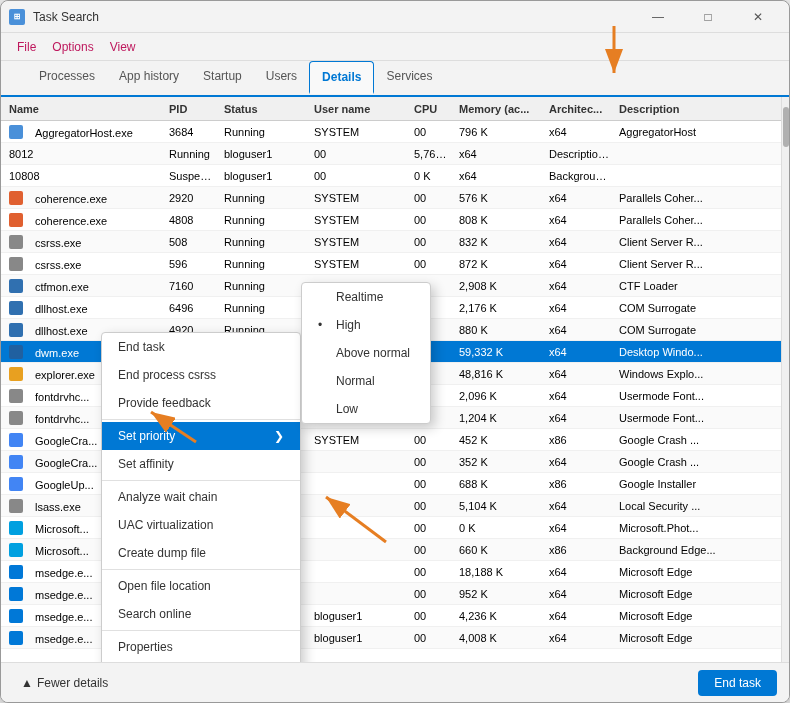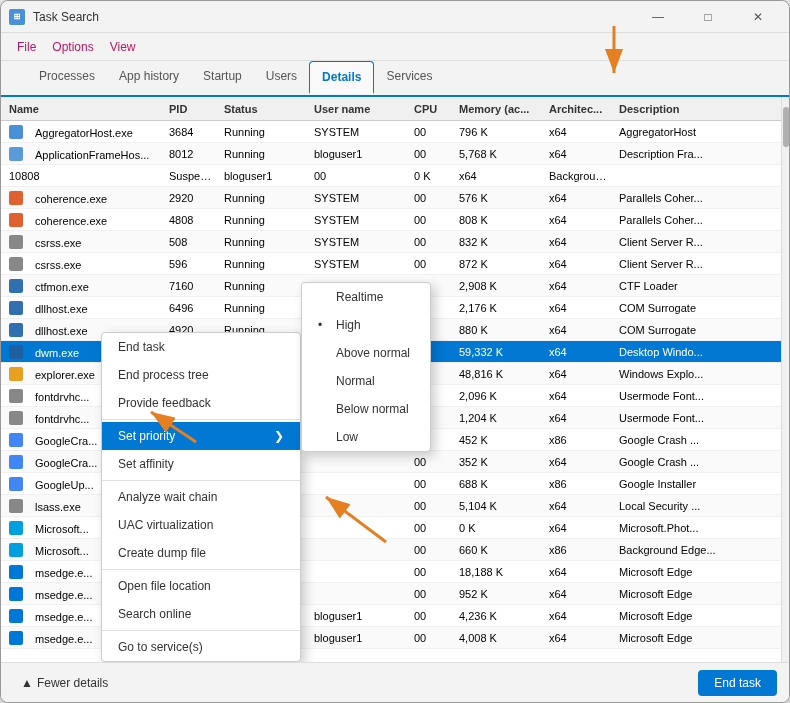--- a/index.html
+++ b/index.html
@@ -299,24 +299,20 @@
       </div>
       <div class="td">3684</div>
       <div class="td">Running</div>
       <div class="td">SYSTEM</div>
       <div class="td">00</div>
       <div class="td">796 K</div>
       <div class="td">x64</div>
       <div class="td">AggregatorHost</div>
     </div>
         <div class="table-row">
-      <div class="td process-name-cell">
-        <span style="width:14px; height:14px; background:#5a9ad9; border-radius:2px; display:inline-block; margin-right:4px; flex-shrink:0; vertical-align:middle;"></span>
-        <span>ApplicationFrameHos...</span>
-      </div>
       <div class="td">8012</div>
       <div class="td">Running</div>
       <div class="td">bloguser1</div>
       <div class="td">00</div>
       <div class="td">5,768 K</div>
       <div class="td">x64</div>
       <div class="td">Description Fra...</div>
     </div>
         <div class="table-row">
       <div class="td">10808</div>
@@ -597,59 +593,56 @@
       <div class="td">bloguser1</div>
       <div class="td">00</div>
       <div class="td">4,008 K</div>
       <div class="td">x64</div>
       <div class="td">Microsoft Edge</div>
     </div>
       </div>
 
     <div class="context-menu">
       <div class="ctx-item">End task</div>
-      <div class="ctx-item">End process tree</div>
+      <div class="ctx-item">End process csrss</div>
       <div class="ctx-item">Provide feedback</div>
       <div class="ctx-separator"></div>
       <div class="ctx-item highlighted has-submenu">
         <span>Set priority</span>
         <span>❯</span>
       </div>
       <div class="ctx-item">Set affinity</div>
       <div class="ctx-separator"></div>
       <div class="ctx-item">Analyze wait chain</div>
       <div class="ctx-item">UAC virtualization</div>
       <div class="ctx-item">Create dump file</div>
       <div class="ctx-separator"></div>
       <div class="ctx-item">Open file location</div>
       <div class="ctx-item">Search online</div>
       <div class="ctx-separator"></div>
+      <div class="ctx-item">Properties</div>
       <div class="ctx-item">Go to service(s)</div>
     </div>
 
     <div class="submenu">
       <div class="submenu-item">
         <span style="width:12px; display:inline-block;"></span>
         <span>Realtime</span>
       </div>
       <div class="submenu-item">
         <span style="width:12px; display:inline-block; color:#333;">•</span>
         <span>High</span>
       </div>
       <div class="submenu-item">
         <span style="width:12px; display:inline-block;"></span>
         <span>Above normal</span>
       </div>
       <div class="submenu-item">
         <span style="width:12px; display:inline-block;"></span>
         <span>Normal</span>
-      </div>
-      <div class="submenu-item">
-        <span style="width:12px; display:inline-block;"></span>
-        <span>Below normal</span>
       </div>
       <div class="submenu-item">
         <span style="width:12px; display:inline-block;"></span>
         <span>Low</span>
       </div>
     </div>
 
     <svg class="orange-arrow" style="position:absolute; top:300px; left:130px; width:70px; height:50px;" viewBox="0 0 70 50">
       <defs>
         <marker id="arrowhead2" markerWidth="8" markerHeight="6" refX="8" refY="3" orient="auto">

